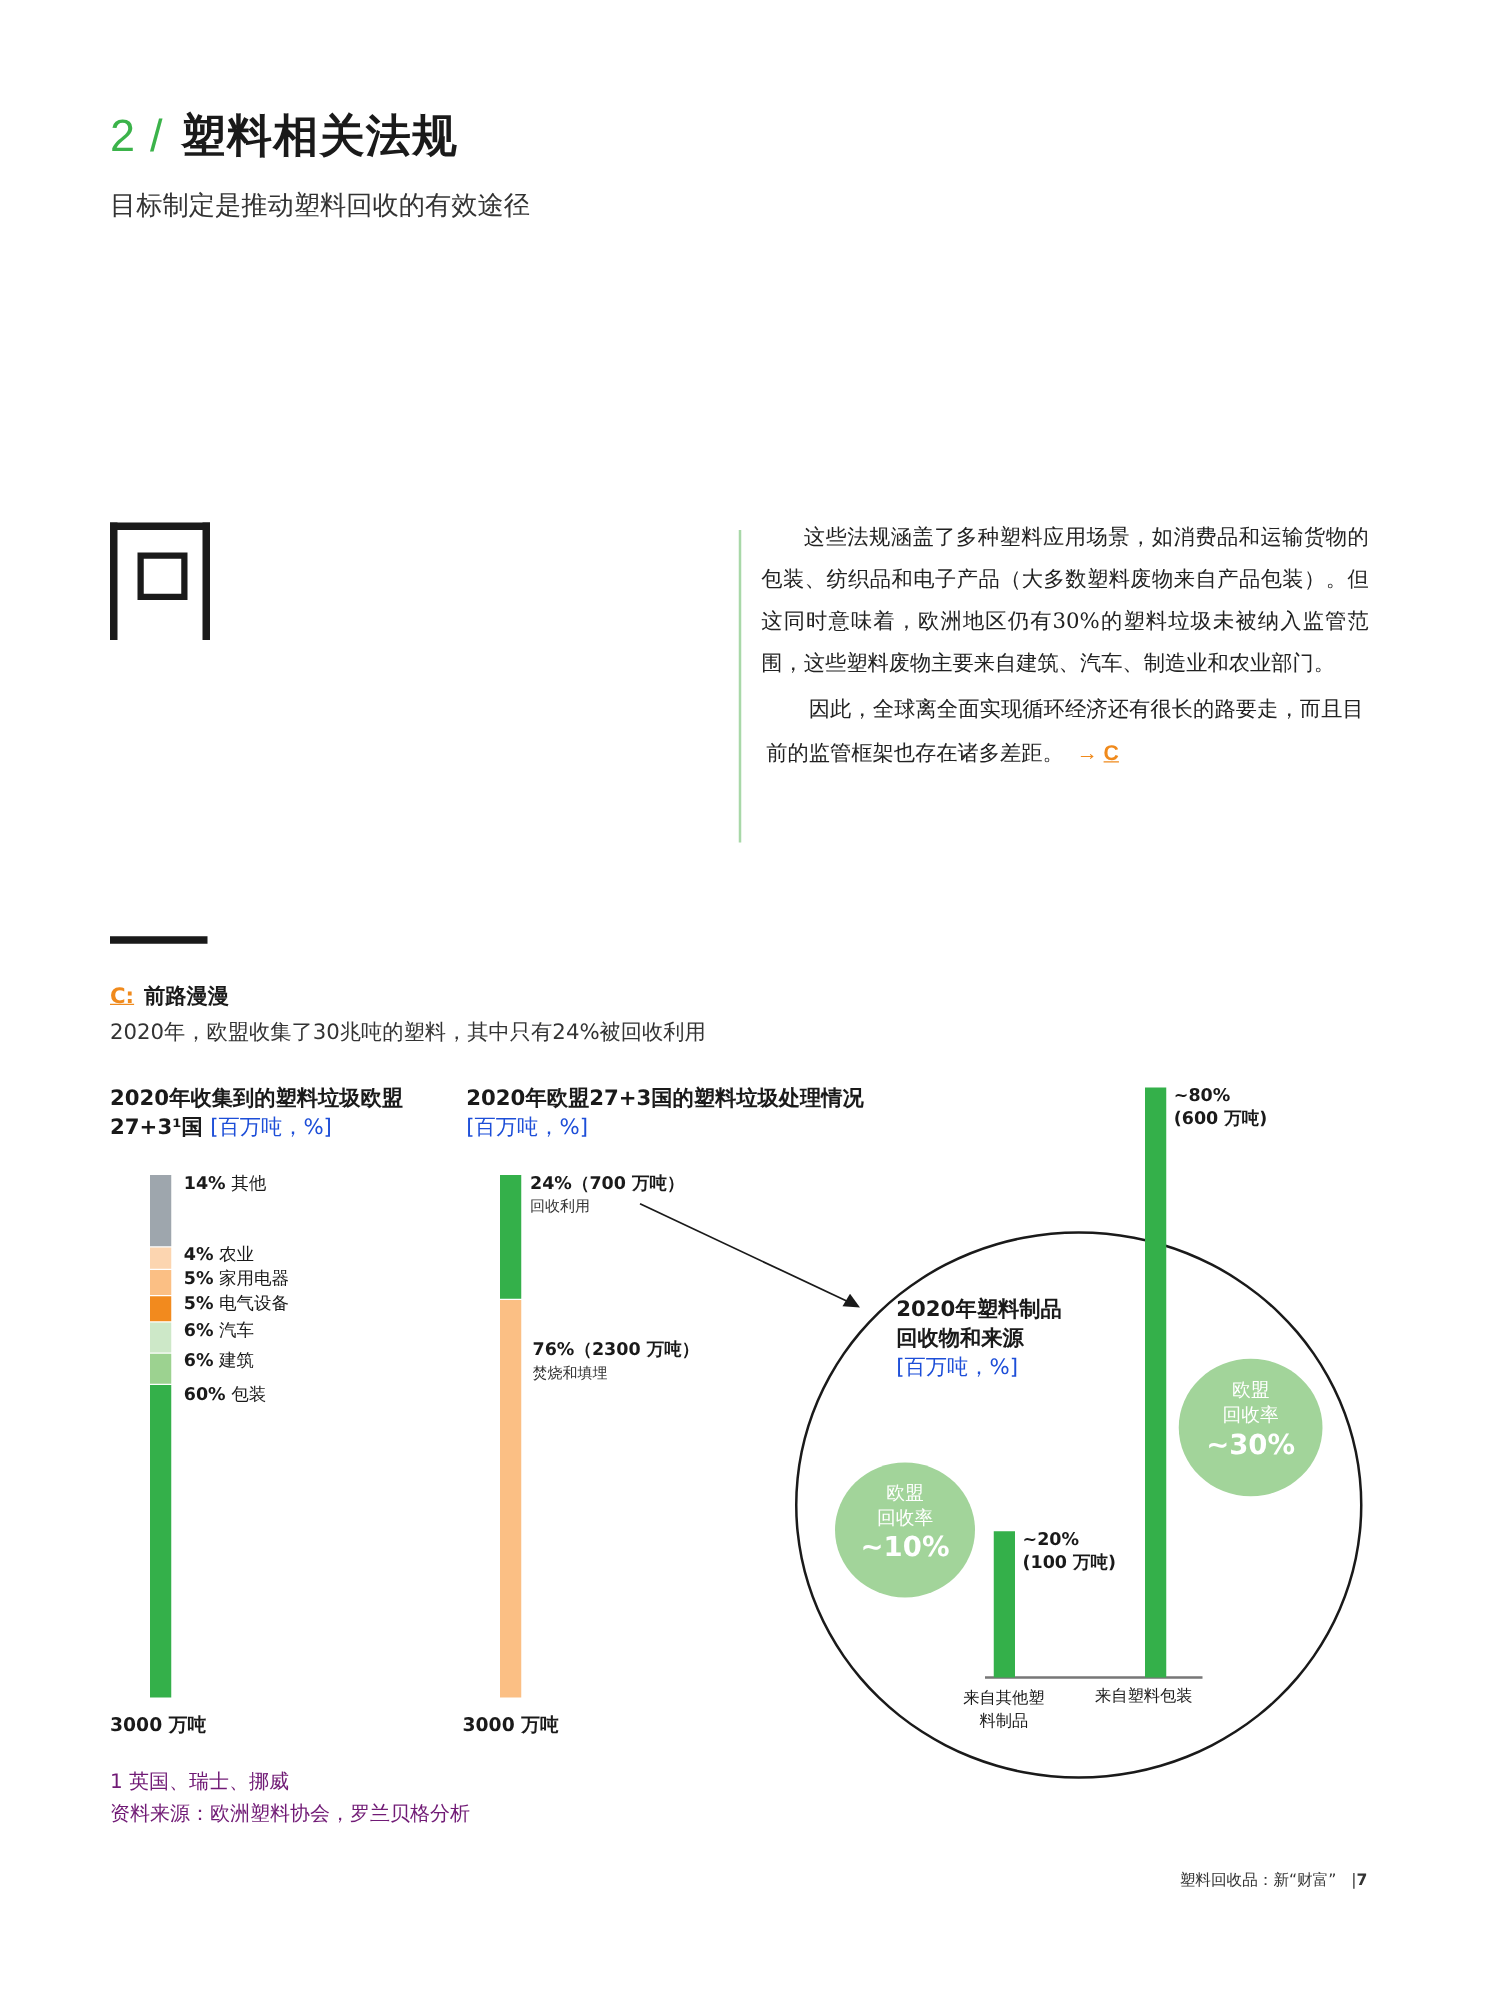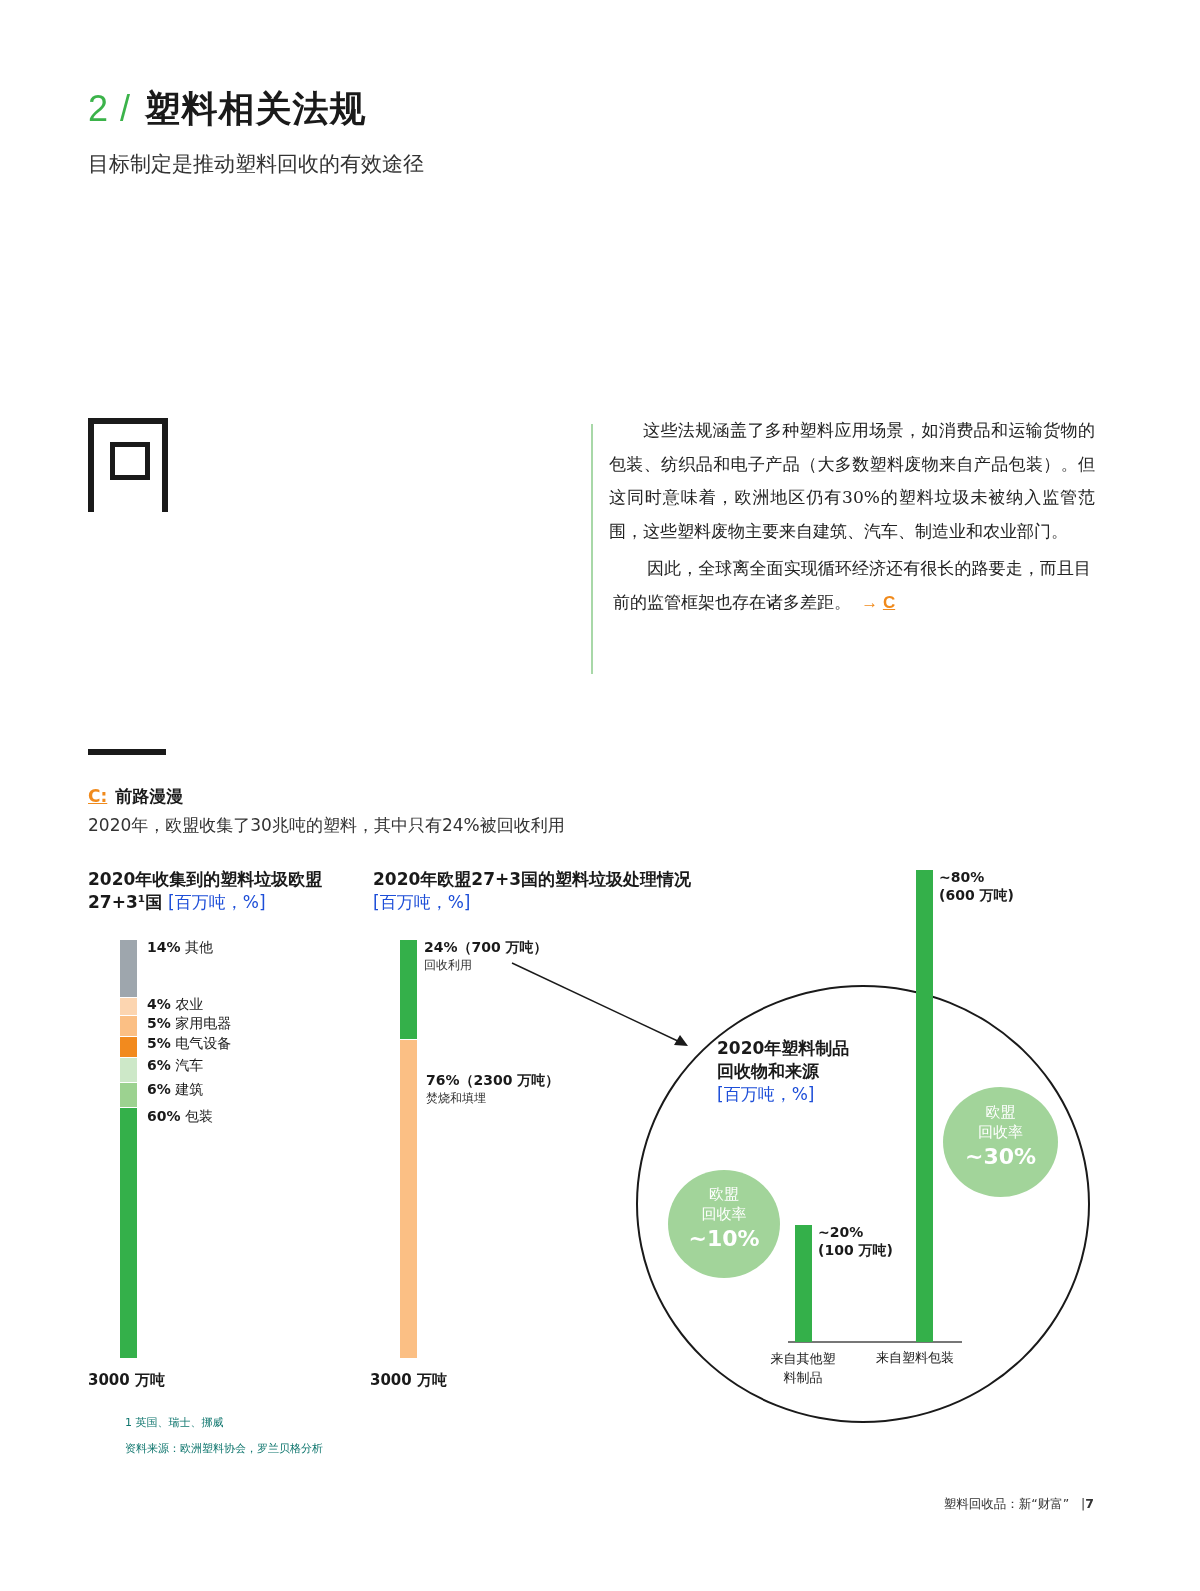--- a/index.html
+++ b/index.html
@@ -37,21 +37,21 @@
   .lbl .sm { font-size:12px; color:#333; font-weight:normal; display:block; }
 
   .seg { position:absolute; left:0; width:17px; }
   .total { font-size:15px; font-weight:bold; }
 
   .circle-big { left:636px; top:985px; width:454px; height:438px; border:2px solid #1a1a1a; border-radius:50%; box-sizing:border-box; }
   .bubble { border-radius:50%; background:#a2d49a; color:#fff; text-align:center; }
   .bubble .t { font-size:15px; line-height:20px; }
   .bubble .v { font-size:22px; font-weight:bold; line-height:30px; }
 
-  .note { font-size:11px; color:#0f766e;margin-left:37px; }
+  .note { font-size:16px; color:#701a75; }
   .footer { right:106px; top:1496px; font-size:12.5px; color:#333; }
 </style>
 </head>
 <body>
 
 <div class="abs h-title">
   <span class="h-num">2 /</span>
   <span>塑料相关法规</span>
 </div>
 <div class="abs h-sub">目标制定是推动塑料回收的有效途径</div>

